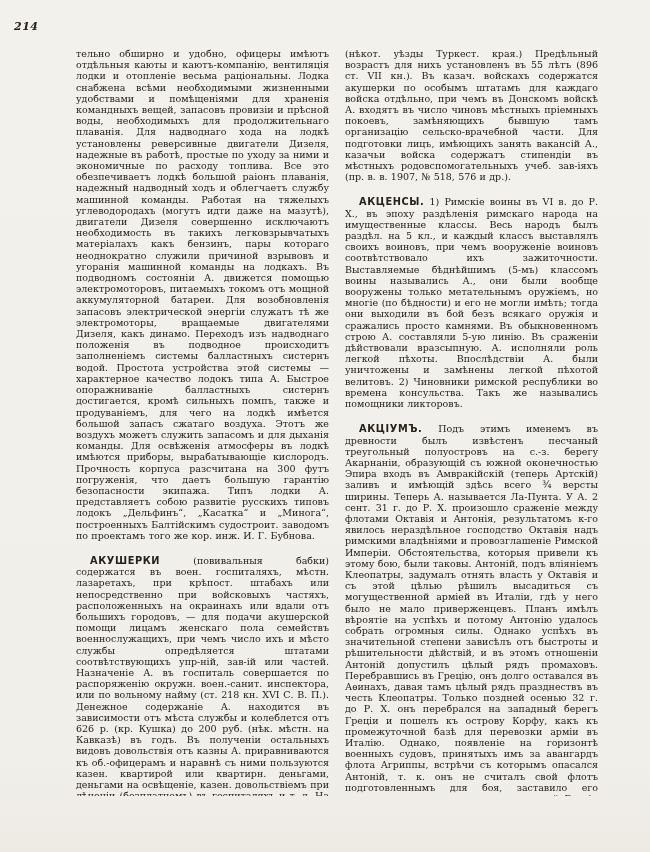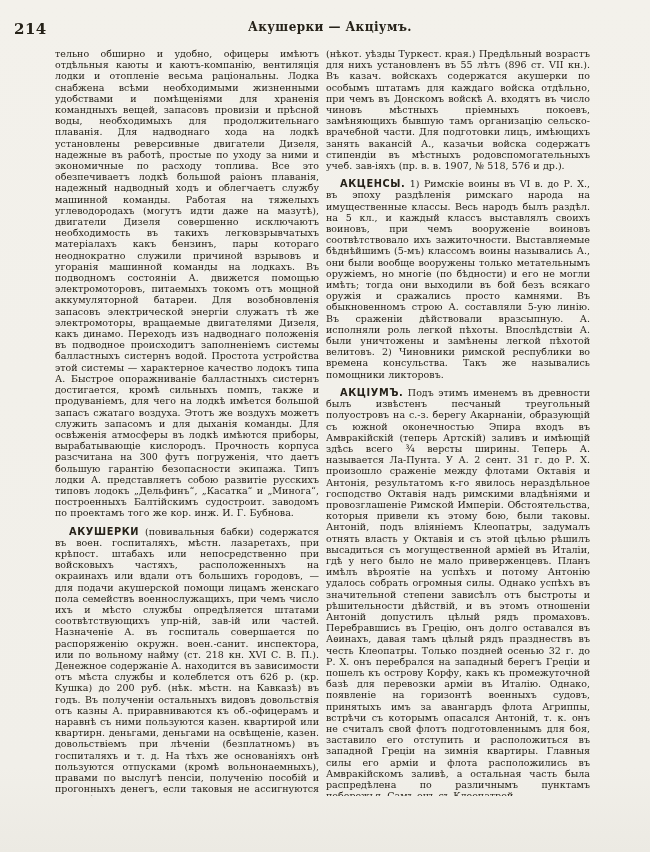--- a/index.html
+++ b/index.html
@@ -16,62 +16,62 @@
     overflow: hidden;
   }
   .page-header {
     position: relative;
     height: 22px;
     padding: 20px 52px 0 62px;
   }
   .page-number {
     position: absolute;
     left: 14px; top: 20px;
-    font-size: 15px;
+    font-size: 11px;
     font-weight: bold;
     letter-spacing: 0.5px;
+    font-style: italic;
   }
   .running-head {
     text-align: center;
     font-size: 12px;
     font-weight: bold;
     letter-spacing: 0.4px;
   }
   .columns {
     display: flex;
-    gap: 7px;
-    padding: 6px 52px 0 55px;
+    gap: 16px;
+    padding: 6px 52px 0 76px;
     height: 748px;
     overflow: hidden;
   }
   .col {
     width: 264px;
     font-size: 9.5px;
     line-height: 11.2px;
     text-align: justify;
     word-spacing: 0.3px;
   }
   .col p { margin: 0; }
-  .col p.entry { text-indent: 14px; margin-top: 7px; }
+  .col p.entry { text-indent: 14px; margin-top: 14px; }
   .headword {
     font-family: "DejaVu Sans", "Liberation Sans", sans-serif;
     font-weight: bold;
     font-size: 9.8px;
     letter-spacing: 0.6px;
   }
   .ital { }
 </style>
 </head>
 <body>
 
 <div class="page">
 
   <div class="page-header">
     <span class="page-number">214</span>
-    <div class="running-head">Акушерки — Акціумъ.</div>
   </div>
 
   <div class="columns">
 
     <div class="col">
       <p class="cont"><span>тельно обширно и удобно, офицеры имѣютъ отдѣльныя каюты и каютъ-компанію, вентиляція лодки и отопленіе весьма раціональны. Лодка снабжена всѣми необходимыми жизненными удобствами и помѣщеніями для храненія командныхъ вещей, запасовъ провизіи и прѣсной воды, необходимыхъ для продолжительнаго плаванія. Для надводнаго хода на лодкѣ установлены реверсивные двигатели Дизеля, надежные въ работѣ, простые по уходу за ними и экономичные по расходу топлива. Все это обезпечиваетъ лодкѣ большой раіонъ плаванія, надежный надводный ходъ и облегчаетъ службу машинной команды. Работая на тяжелыхъ углеводородахъ (могутъ идти даже на мазутѣ), двигатели Дизеля совершенно исключаютъ необходимость въ такихъ легковзрывчатыхъ матеріалахъ какъ бензинъ, пары котораго неоднократно служили причиной взрывовъ и угоранія машинной команды на лодкахъ. Въ подводномъ состояніи А. движется помощью электромоторовъ, питаемыхъ токомъ отъ мощной аккумуляторной батареи. Для возобновленія запасовъ электрической энергіи служатъ тѣ же электромоторы, вращаемые двигателями Дизеля, какъ динамо. Переходъ изъ надводнаго положенія въ подводное происходитъ заполненіемъ системы балластныхъ систернъ водой. Простота устройства этой системы — характерное качество лодокъ типа А. Быстрое опоражниваніе балластныхъ систернъ достигается, кромѣ сильныхъ помпъ, также и продуваніемъ, для чего на лодкѣ имѣется большой запасъ сжатаго воздуха. Этотъ же воздухъ можетъ служить запасомъ и для дыханія команды. Для освѣженія атмосферы въ лодкѣ имѣются приборы, вырабатывающіе кислородъ. Прочность корпуса разсчитана на 300 футъ погруженія, что даетъ большую гарантію безопасности экипажа. Типъ лодки А. представляетъ собою развитіе русскихъ типовъ лодокъ „Дельфинъ“, „Касатка“ и „Минога“, построенныхъ Балтійскимъ судостроит. заводомъ по проектамъ того же кор. инж. И. Г. Бубнова.</span></p>
 
       <p class="entry"><span class="headword">АКУШЕРКИ</span><span> (повивальныя бабки) содержатся въ воен. госпиталяхъ, мѣстн. лазаретахъ, при крѣпост. штабахъ или непосредственно при войсковыхъ частяхъ, расположенныхъ на окраинахъ или вдали отъ большихъ городовъ, — для подачи акушерской помощи лицамъ женскаго пола семействъ военнослужащихъ, при чемъ число ихъ и мѣсто службы опредѣляется штатами соотвѣтствующихъ упр-ній, зав-ій или частей. Назначеніе А. въ госпиталь совершается по распоряженію окружн. воен.-санит. инспектора, или по вольному найму (ст. 218 кн. XVI С. В. П.). Денежное содержаніе А. находится въ зависимости отъ мѣста службы и колеблется отъ 626 р. (кр. Кушка) до 200 руб. (нѣк. мѣстн. на Кавказѣ) въ годъ. Въ полученіи остальныхъ видовъ довольствія отъ казны А. приравниваются къ об.-офицерамъ и наравнѣ съ ними пользуются казен. квартирой или квартирн. деньгами, деньгами на освѣщеніе, казен. довольствіемъ при лѣченіи (безплатномъ) въ госпиталяхъ и т. д. На тѣхъ же основаніяхъ онѣ пользуются отпусками (кромѣ вольнонаемныхъ), правами по выслугѣ пенсіи, полученію пособій и прогонныхъ денегъ, если таковыя не ассигнуются по особому расчету</span></p>
     </div>
 

